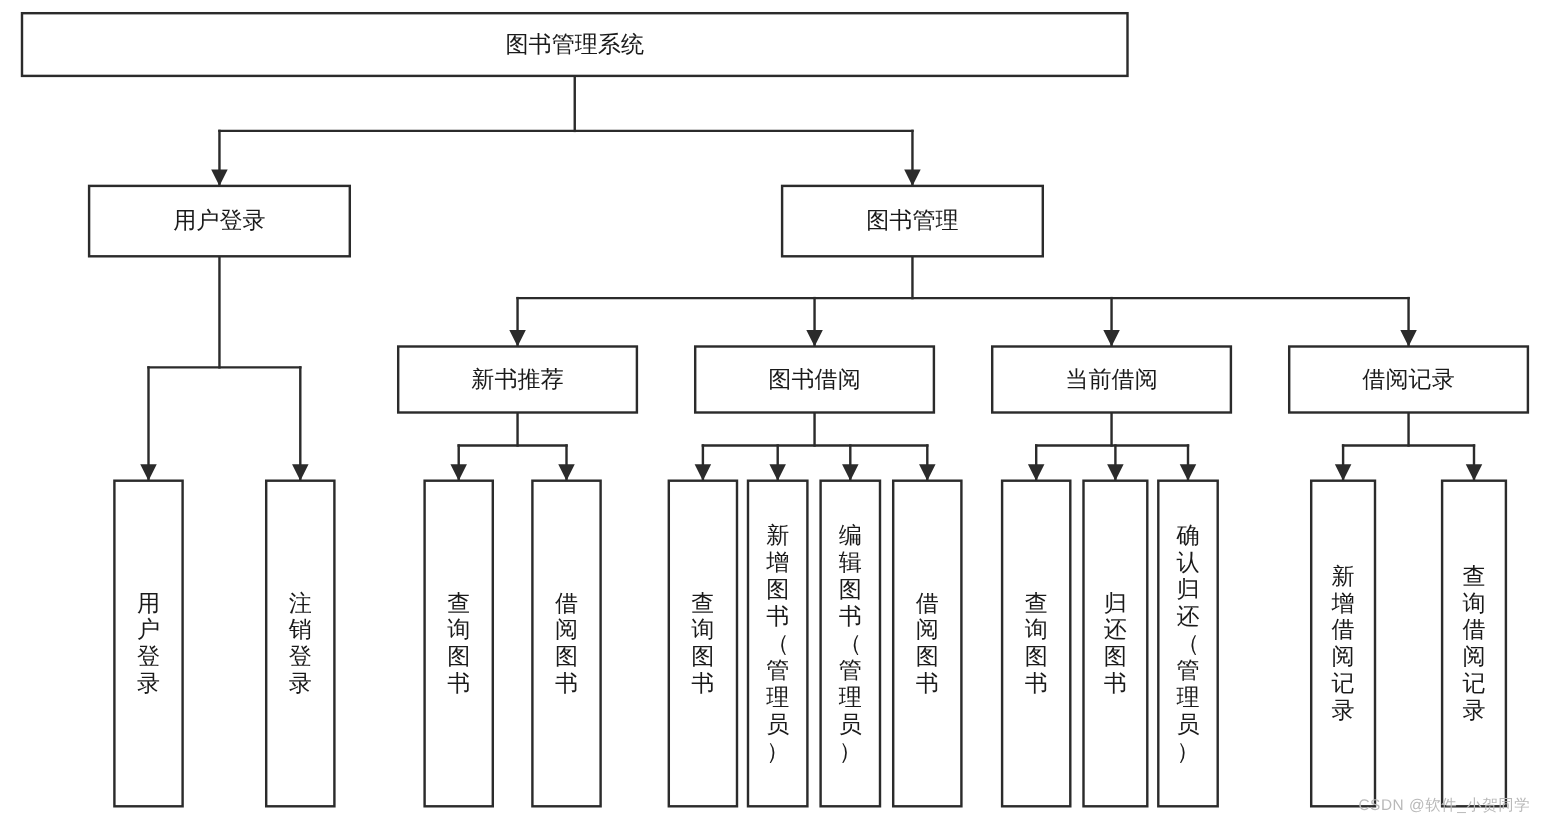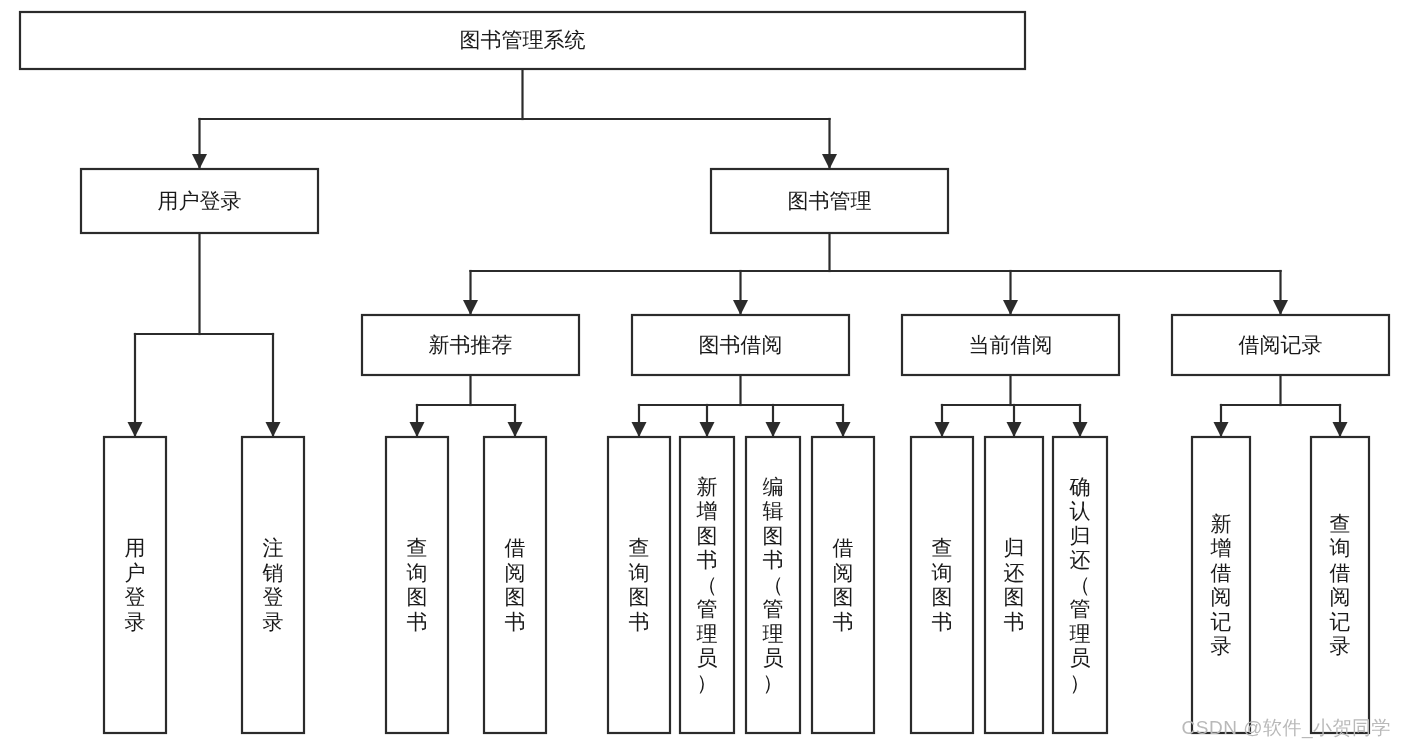--- a/index.html
+++ b/index.html
@@ -51,21 +51,21 @@
     font-family: "Liberation Sans", "DejaVu Sans", sans-serif;
     font-size: 21px;
     fill: #1a1a1a;
     text-anchor: middle;
   }
   .watermark {
     position: absolute;
     right: 14px;
     bottom: 6px;
     font-family: "Liberation Sans", "DejaVu Sans", sans-serif;
-    font-size: 19px;
+    font-size: 14px;
     color: #b9b9b9;
     letter-spacing: 0.5px;
     white-space: nowrap;
     pointer-events: none;
   }
 </style>
 </head>
 <body>
 
 <div id="diagram-root">

